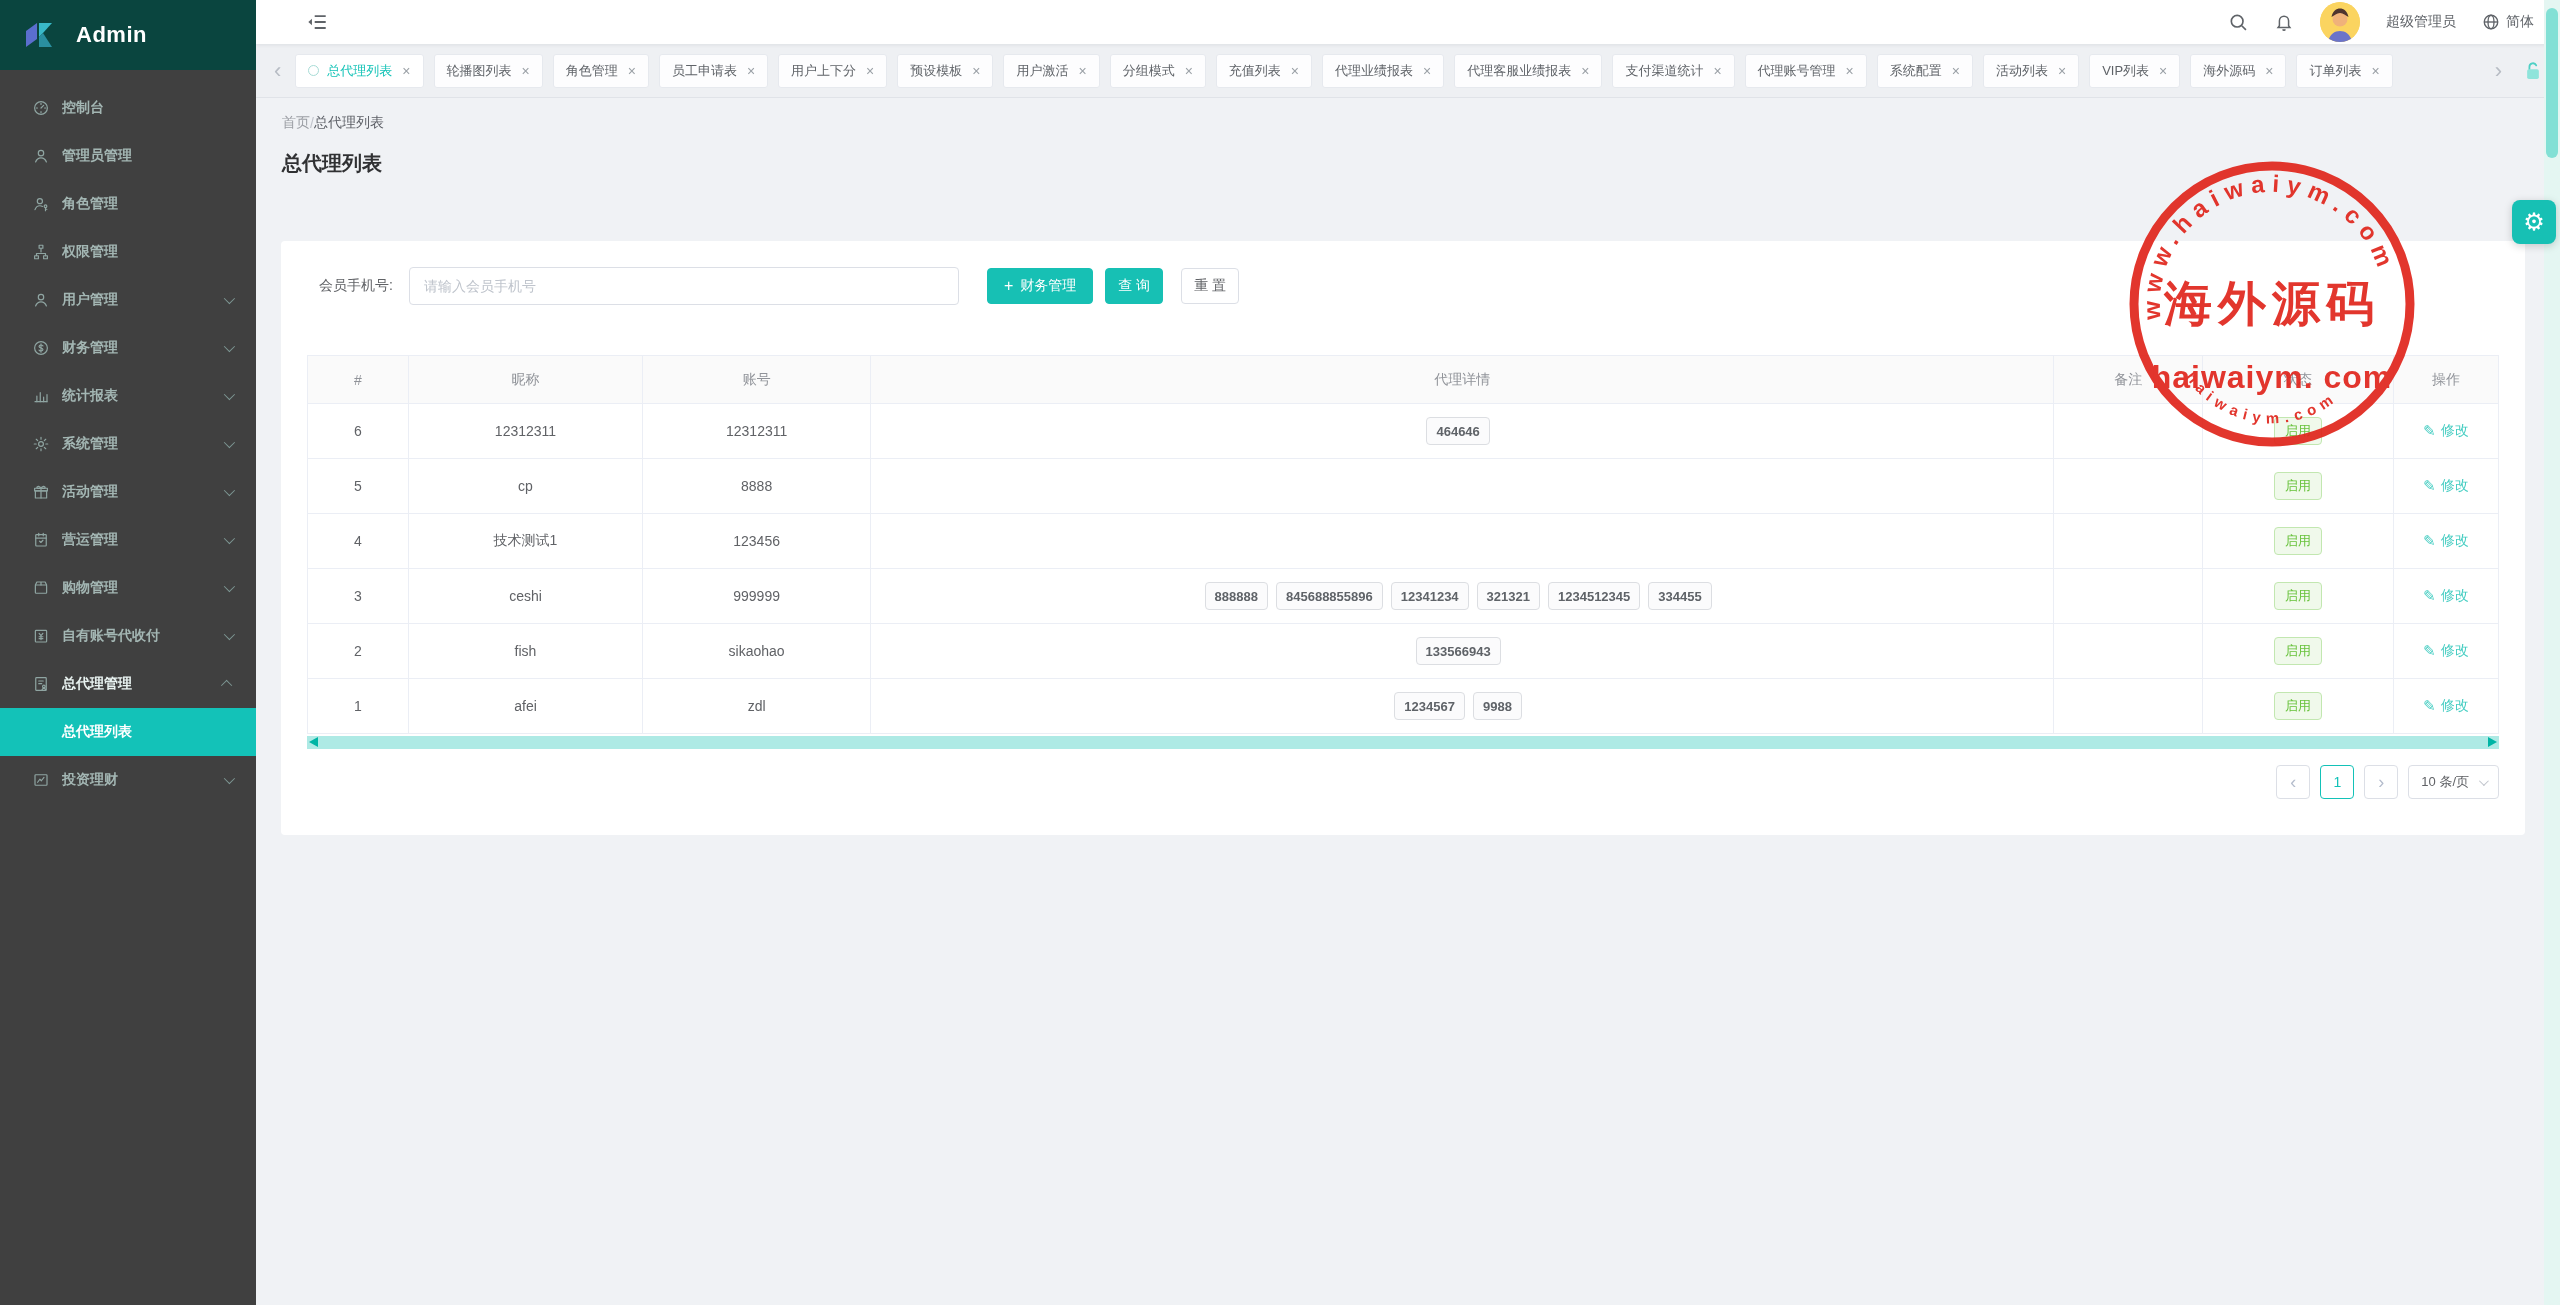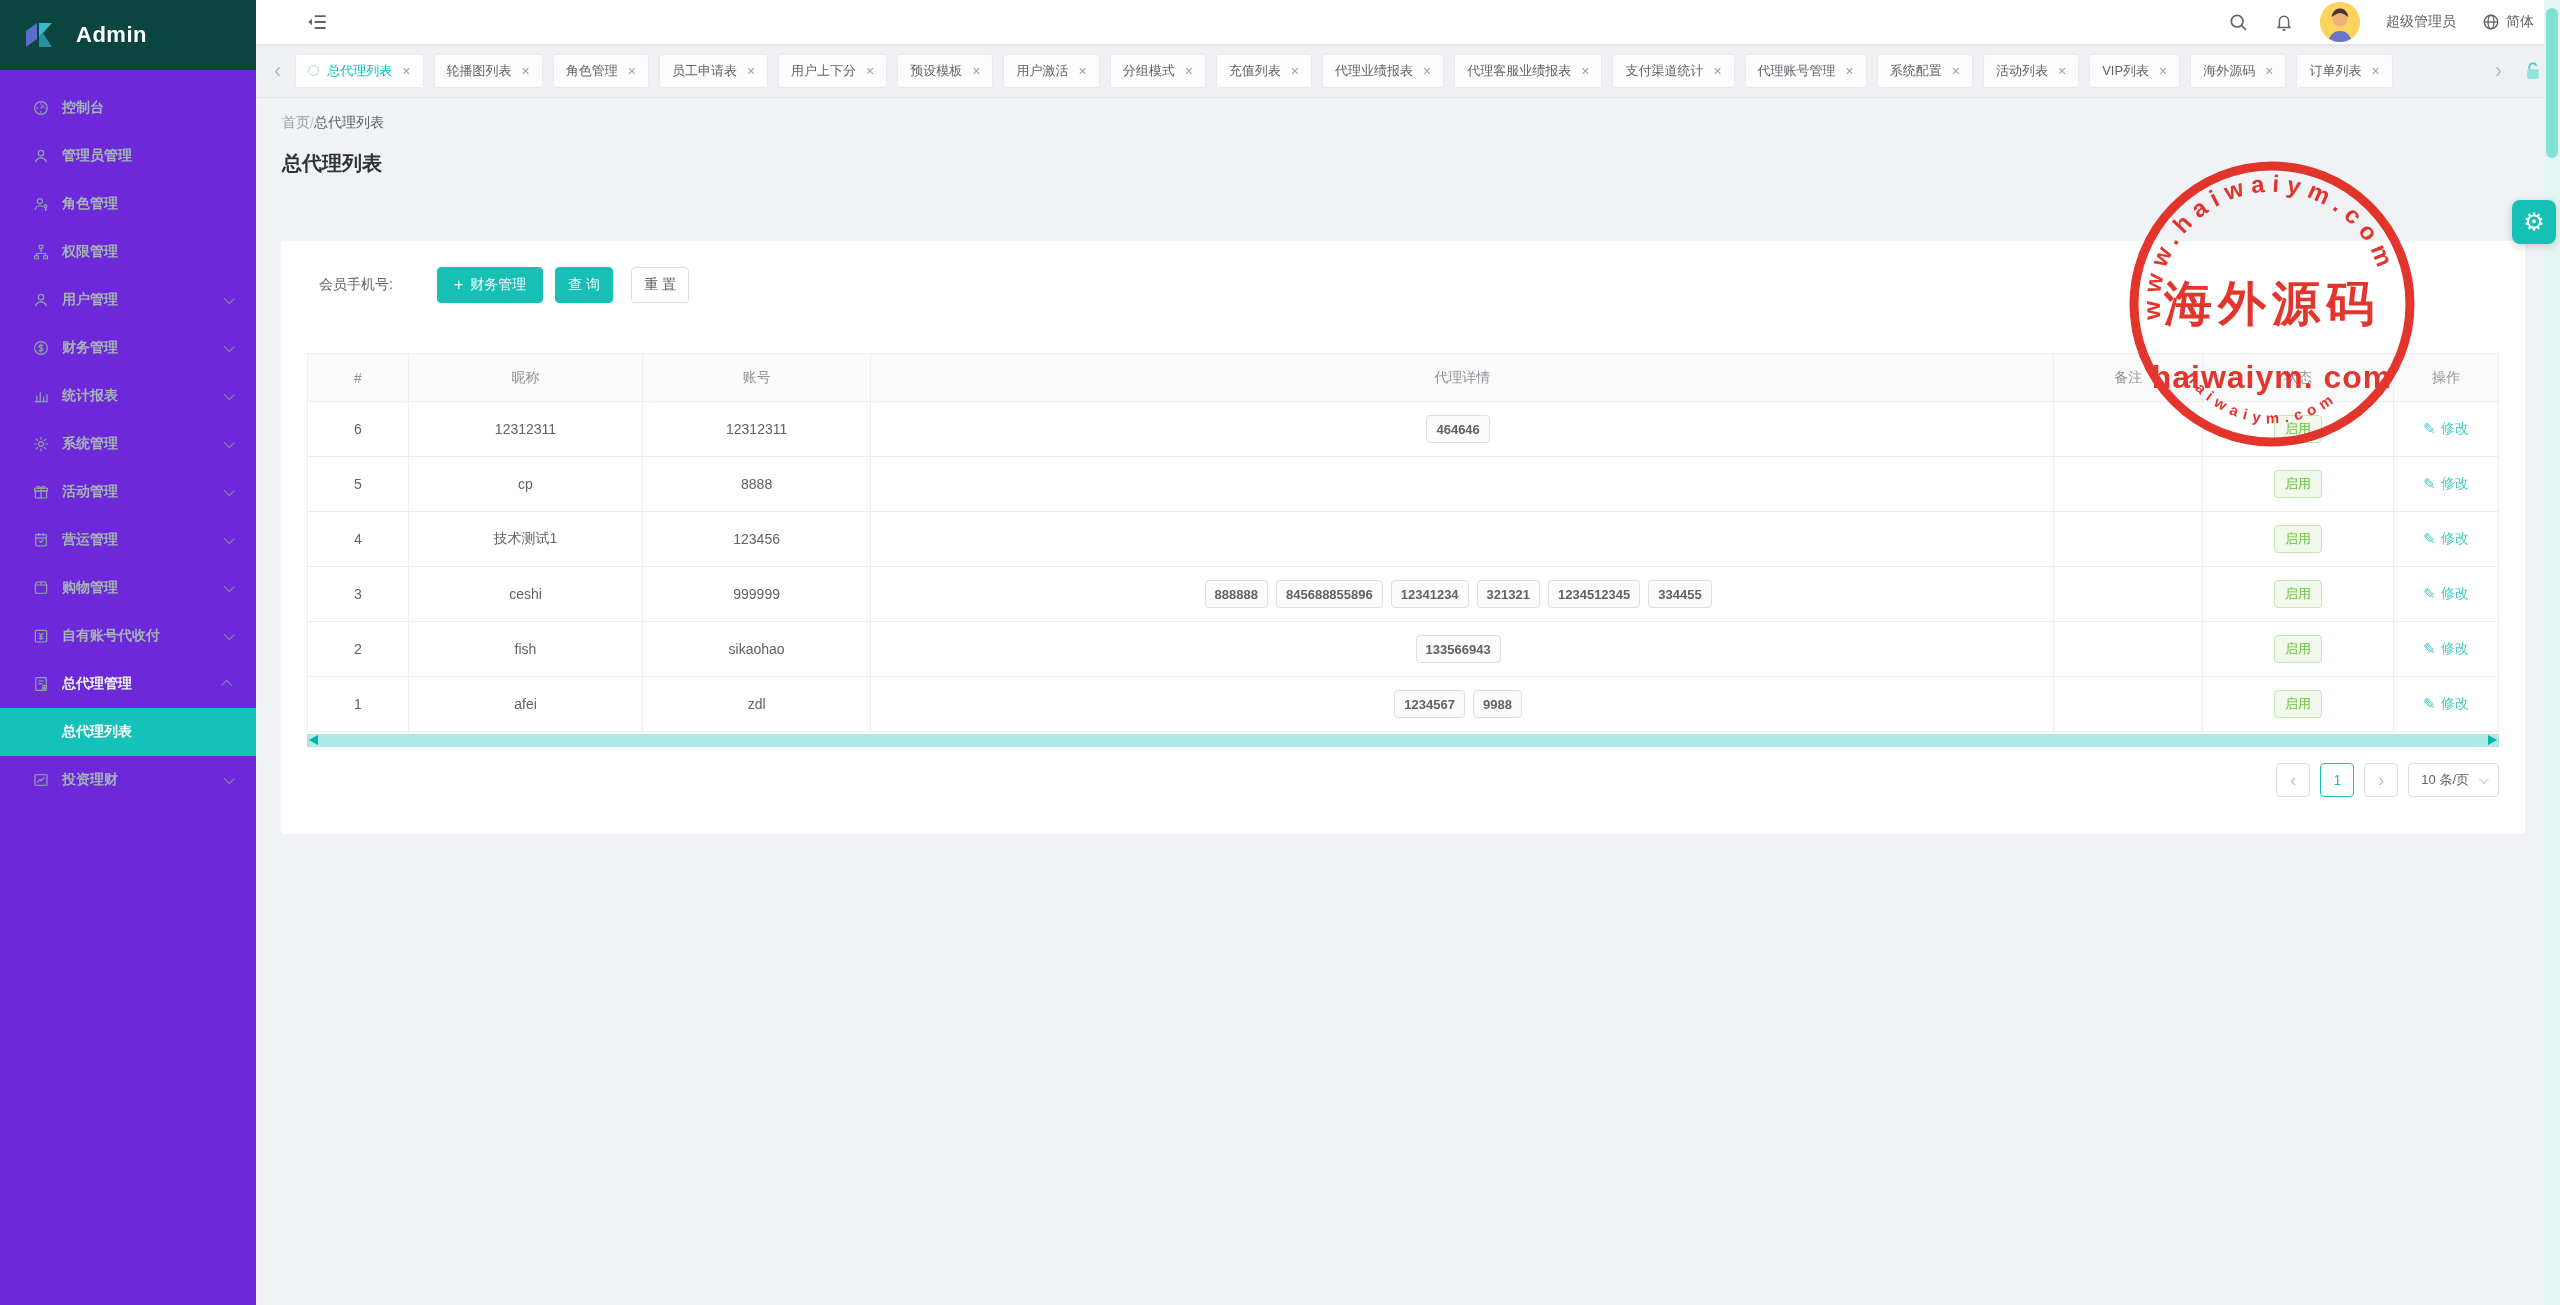--- a/index.html
+++ b/index.html
@@ -1,21 +1,21 @@
 <!DOCTYPE html>
 <html><head>
 <meta charset="utf-8">
 <style>
   * { margin:0; padding:0; box-sizing:border-box; }
   html,body { width:2560px; height:1305px; }
   body { font-family:"Liberation Sans","DejaVu Sans",sans-serif; background:#f0f2f5; color:#606266; overflow:hidden; }
   .app { position:relative; width:2560px; height:1305px; overflow:hidden; }
 
   
-  .sidebar { position:absolute; left:0; top:0; width:256px; height:100%; background:#6d28d9; z-index:3; }
+  .sidebar { position:absolute; left:0; top:0; width:256px; height:100%; background:#404040; z-index:3; }
   .logo { height:70px; background:#0a453f; display:flex; align-items:center; padding-left:24px; gap:14px; }
   .logo-mark { display:flex; }
   .logo-text { color:#fff; font-size:22px; font-weight:bold; letter-spacing:.5px; }
   .menu { padding-top:14px;font-weight:bold; }
   .menu-item { height:48px; display:flex; align-items:center; padding:0 24px 0 32px; color:#a3b6b3; font-size:14px; cursor:pointer; position:relative; }
   .mi-icon { width:18px; height:18px; margin-right:12px; display:flex; align-items:center; color:#8fa5a2; flex:none; }
   .mi-label { flex:1; white-space:nowrap; overflow:hidden; }
   .chev { width:8px; height:8px; border-right:1.6px solid #7d9693; border-bottom:1.6px solid #7d9693; flex:none; }
   .chev.down { transform:rotate(45deg) translateY(-2px); }
   .chev.up { transform:rotate(-135deg) translateY(-2px); }
@@ -394,20 +394,21 @@
       <span class="bc-home">首页</span>
       <span class="bc-sep">/</span>
       <span class="bc-cur">总代理列表</span>
     </div>
 
     <h1 class="page-title">总代理列表</h1>
 
     <section class="card">
       <div class="filter-row">
         <label class="filter-label">会员手机号:</label>
+        <input class="filter-input" placeholder="请输入会员手机号" style="">
         <button class="btn teal btn-add">
           <span class="plus">+</span>
           <span>财务管理</span>
         </button>
         <button class="btn teal btn-search">查 询</button>
         <button class="btn plain btn-reset">重 置</button>
       </div>
 
       <table class="agent-table">
         <colgroup>

